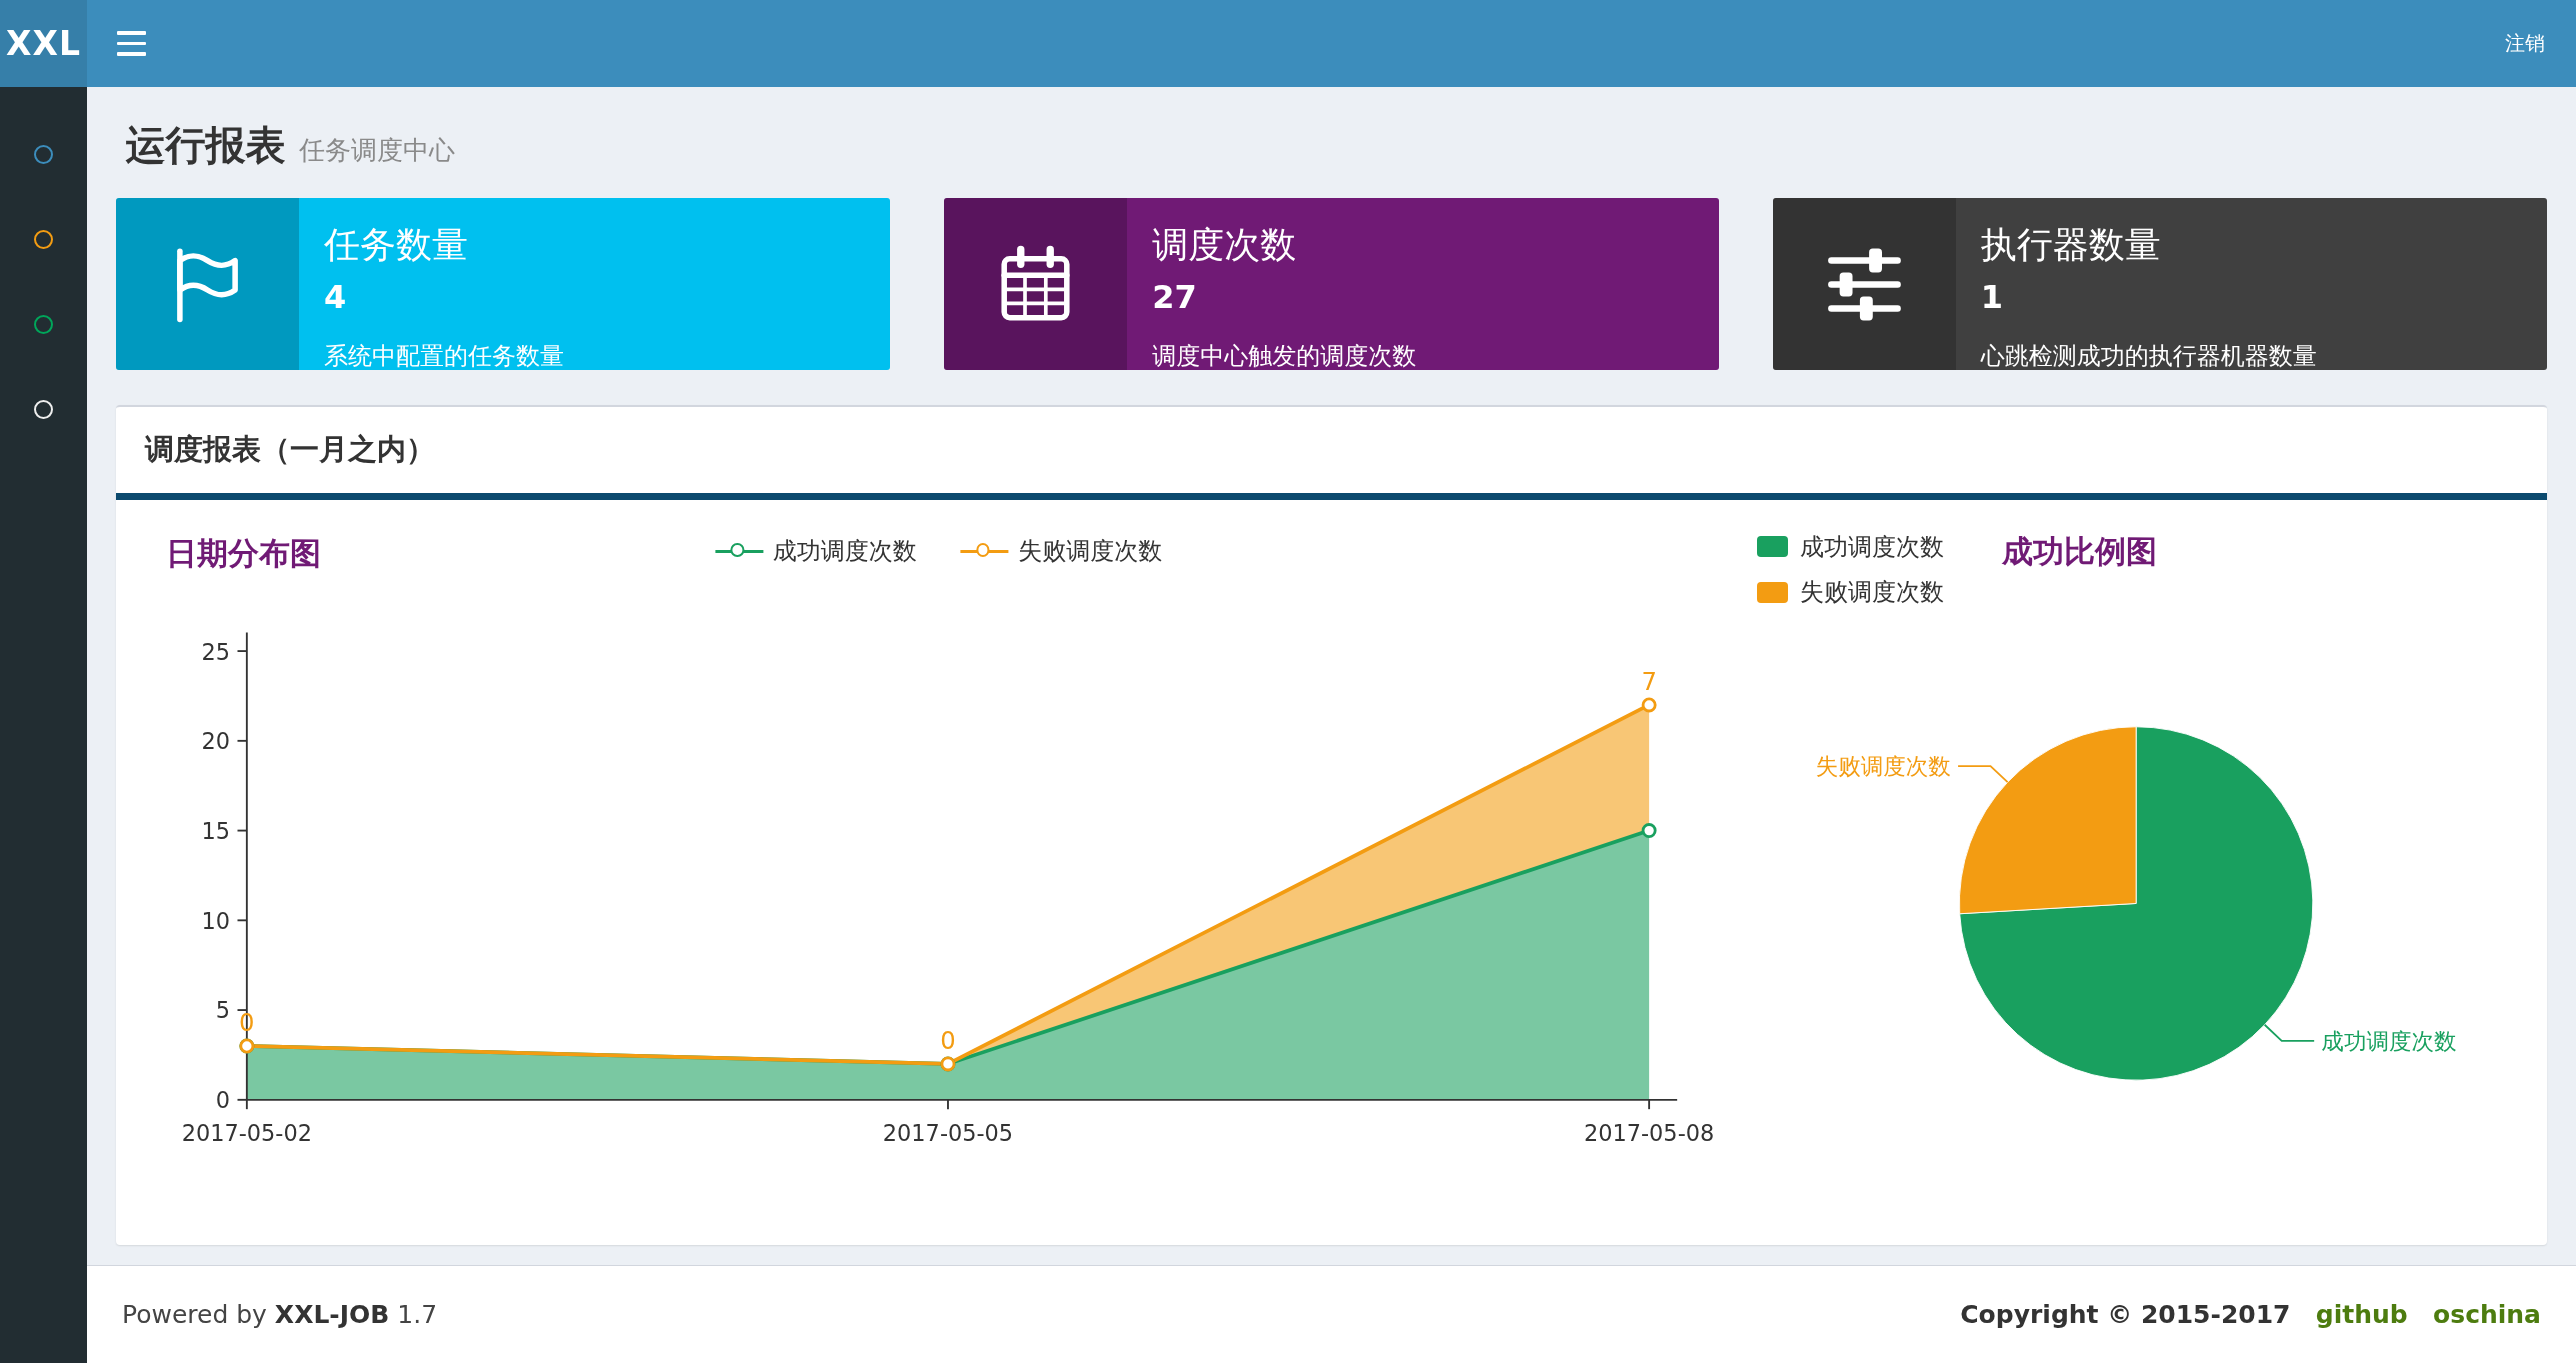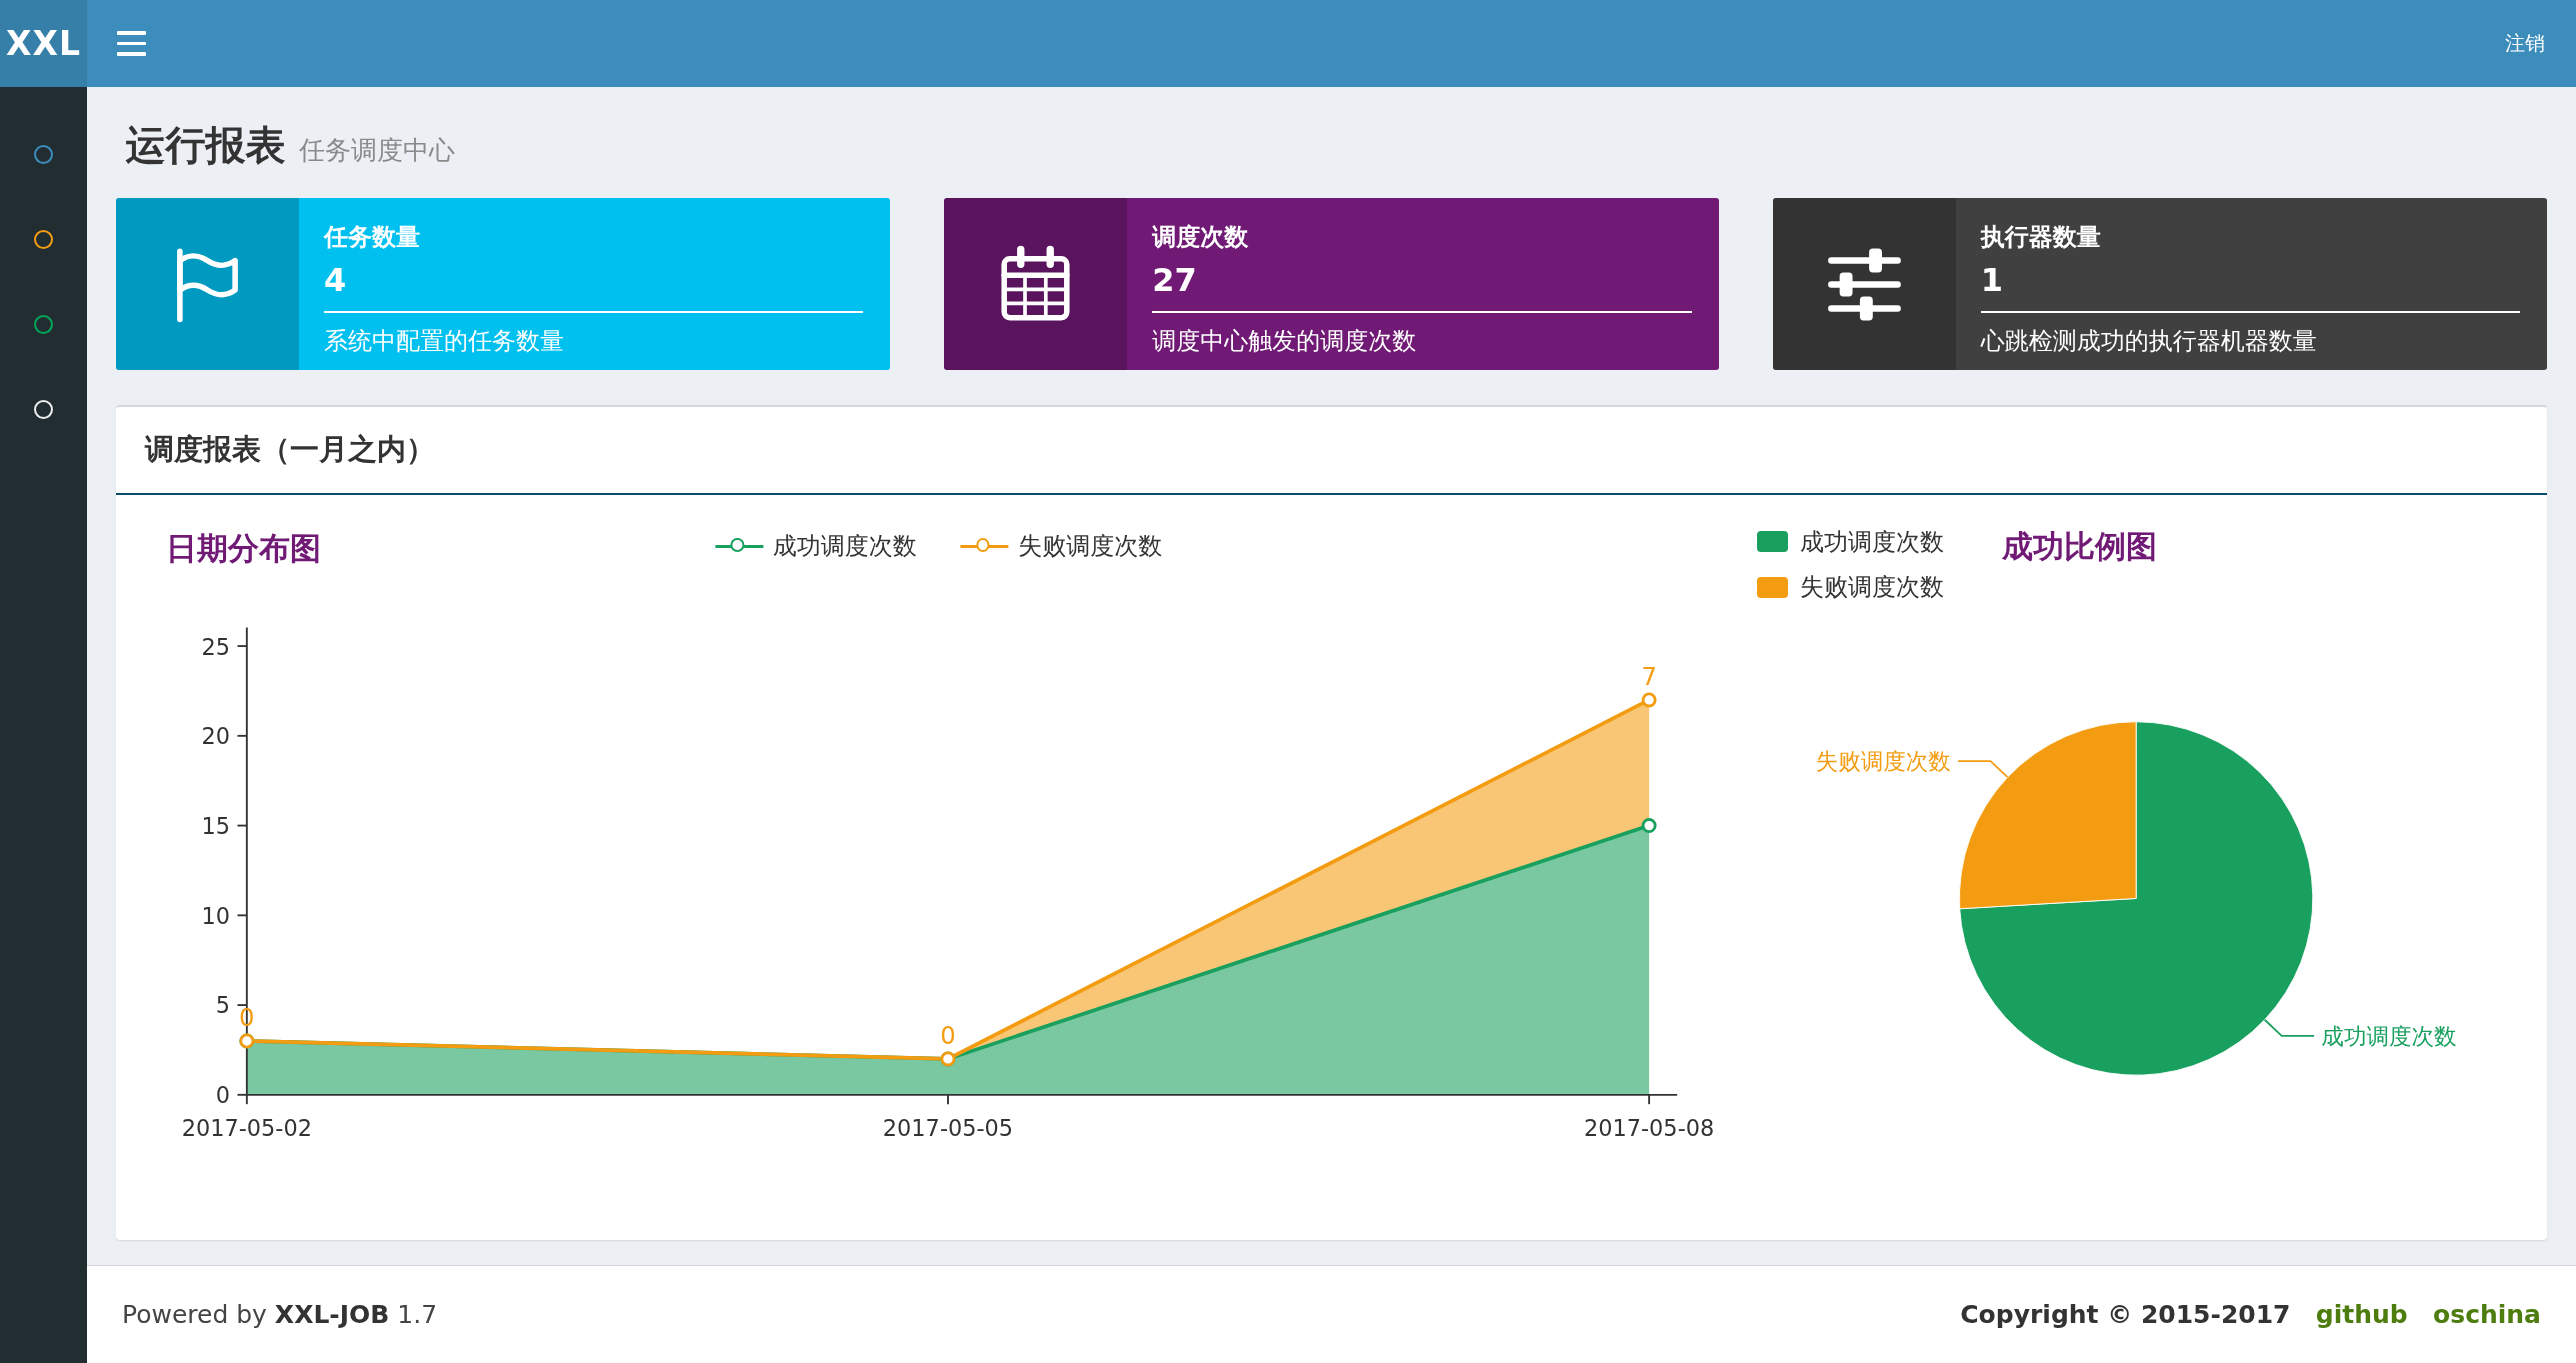--- a/index.html
+++ b/index.html
@@ -31,28 +31,28 @@
   .content-header { padding:31px 0 25px 9.6px; }
   .page-title { display:inline; font-size:40px; font-weight:bold; color:#333; }
   .page-subtitle { font-size:26px; color:#8a8a8a; margin-left:13.5px; }
 
   
   .info-row { display:flex; gap:54px; margin-bottom:35px; }
   .info-box { flex:1; height:172px; color:#fff; display:flex; border-radius:2.9px; overflow:hidden; }
   .info-box-icon { width:183px; background:rgba(0,0,0,0.2); display:flex; align-items:center; justify-content:center; flex-shrink:0; }
   .info-box-icon svg { width:81px; height:81px; }
   .info-box-body { flex:1; padding:23px 27px 0 25px; display:flex; flex-direction:column; }
-  .ib-title { font-size:24px; font-weight:bold; }
+  .ib-title { font-size:36px; font-weight:normal; }
   .ib-value { font-size:32px; font-weight:bold; margin-top:7.7px; }
   .ib-divider { height:1.9px; background:#fff; margin:12.5px 0 11.6px; }
   .ib-desc { font-size:24px; }
 
   
   .panel { background:#fff; border-radius:3.9px; border-top:2.9px solid #d2d6de; box-shadow:0 1px 1.9px rgba(0,0,0,0.1); }
-  .panel-header { padding:23px 29px; font-size:29px; font-weight:600; color:#333; border-bottom:2px solid #0c4a6e; }
+  .panel-header { padding:23px 29px; font-size:29px; font-weight:600; color:#333; border-bottom:7px solid #0c4a6e; }
   .panel-body { display:flex; padding:15.4px 25px 33px; }
 
   .lc-section { flex:0 0 67%; }
   .lc-header { position:relative; height:62px; margin-top:17.4px; }
   .chart-title { font-size:31px; font-weight:bold; color:#701a75; }
   .lc-title { padding-left:25px; }
   .lc-legend { position:absolute; left:50%; top:1.9px; transform:translateX(-50%); display:flex; gap:44px; align-items:center; }
   .legend-item { display:flex; align-items:center; gap:9.6px; font-size:24px; color:#333; cursor:pointer; white-space:nowrap; }
   .lc-marker { display:inline-block; width:48px; height:17.4px; position:relative; }
   .lc-marker::before { content:""; position:absolute; left:0; right:0; top:7.7px; height:2.9px; background:currentColor; }

